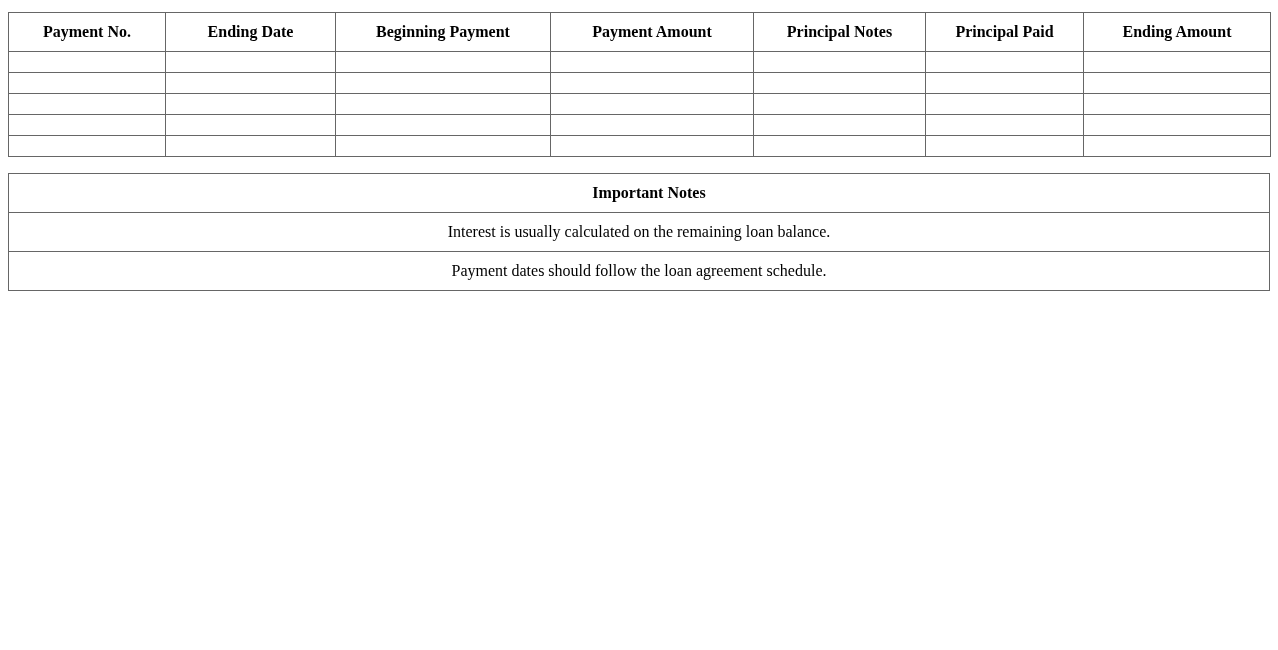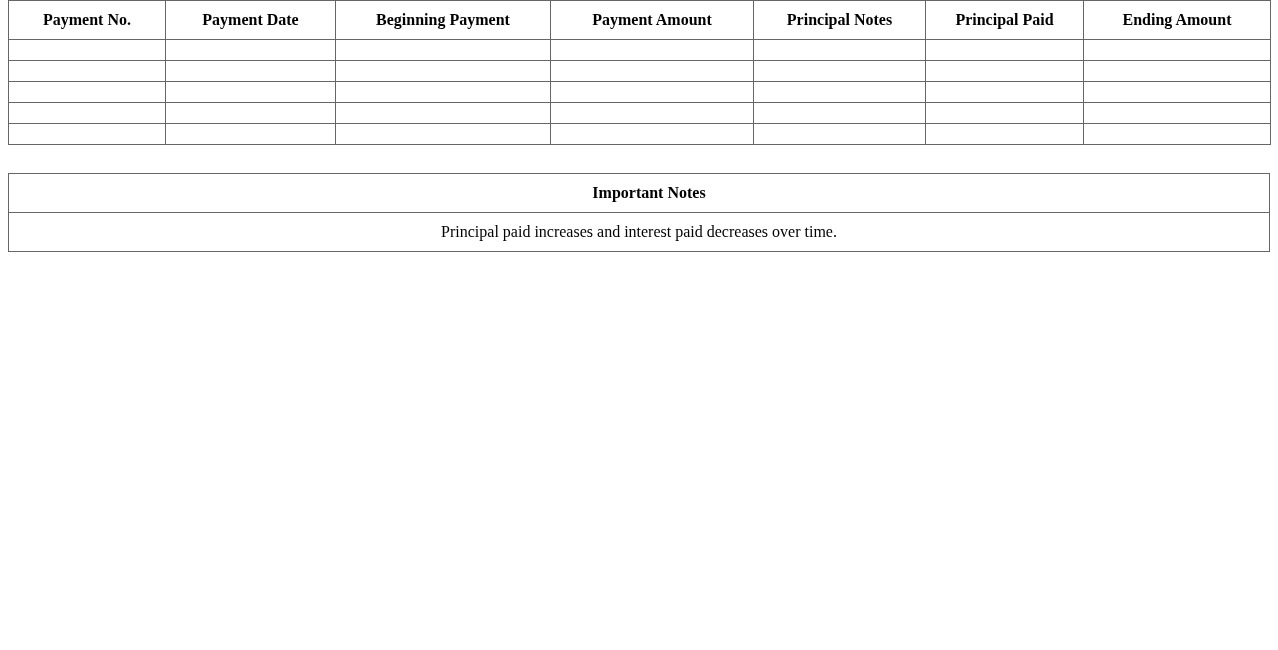--- a/index.html
+++ b/index.html
@@ -1,19 +1,19 @@
 <!DOCTYPE html>
 <html><head>
 <meta charset="utf-8">
 <style>
   html, body { margin: 0; padding: 0; background: #ffffff; }
   body { width: 1278px; height: 650px; font-family: "Liberation Serif", "DejaVu Serif", serif; color: #000; }
   table { border-collapse: collapse; position: absolute; left: 8px; width: 1262px; table-layout: fixed; }
   td, th { border: 1px solid #666666; padding: 0; text-align: center; font-size: 16px; }
-  #schedule { top: 0; }
+  #schedule { top: 12px; }
   #schedule th { height: 38px; font-weight: bold; }
   #schedule td { height: 20px; }
   #notes { top: 173px; }
   #notes th, #notes td { height: 38px; }
   #notes th { font-weight: bold; padding-left: 20px; }
 </style>
 </head>
 <body>
 
 <table id="schedule">
@@ -22,21 +22,21 @@
       <col style="width:170px">
       <col style="width:215px">
       <col style="width:203px">
       <col style="width:172px">
       <col style="width:158px">
       <col style="width:187px">
   </colgroup>
   <thead>
     <tr>
       <th>Payment No.</th>
-      <th>Payment Date</th>
+      <th>Ending Date</th>
       <th>Beginning Payment</th>
       <th>Payment Amount</th>
       <th>Principal Notes</th>
       <th>Principal Paid</th>
       <th>Ending Amount</th>
     </tr>
   </thead>
   <tbody>
     <tr>
       <td></td>
@@ -87,16 +87,19 @@
 </table>
 
 <table id="notes">
   <thead>
     <tr>
       <th>Important Notes</th>
     </tr>
   </thead>
   <tbody>
     <tr>
-        <td>Principal paid increases and interest paid decreases over time.</td>
+        <td>Interest is usually calculated on the remaining loan balance.</td>
+      </tr>
+    <tr>
+        <td>Payment dates should follow the loan agreement schedule.</td>
       </tr>
   </tbody>
 </table>
 
 </body></html>

